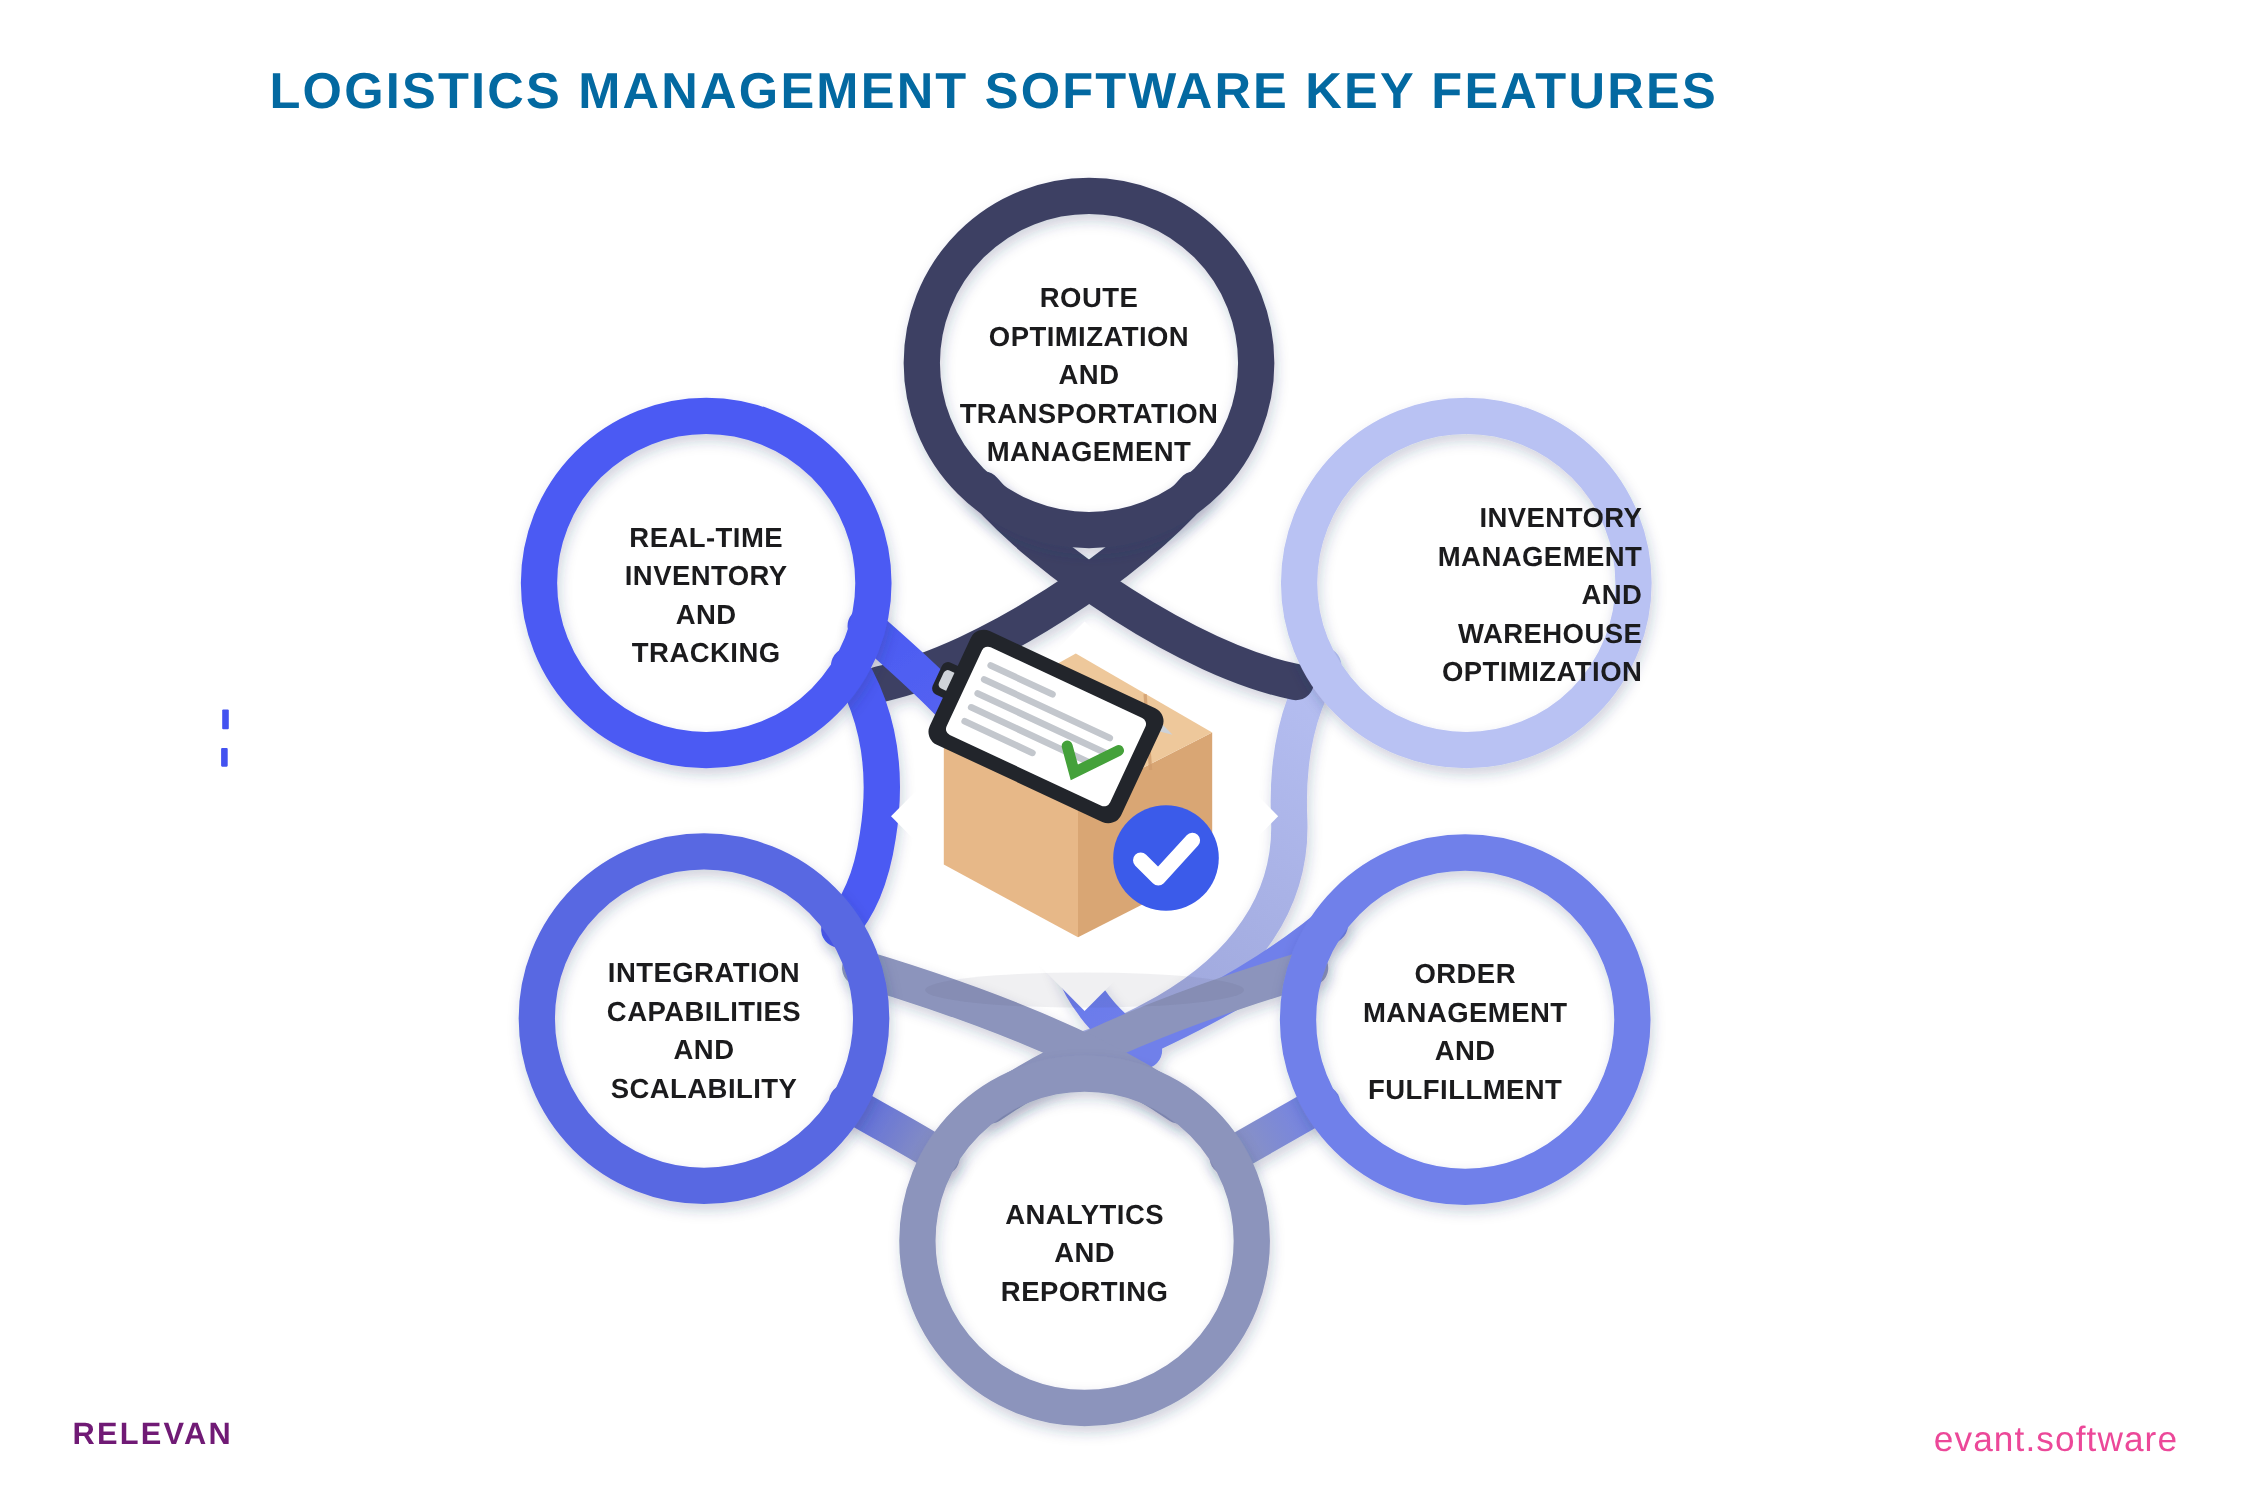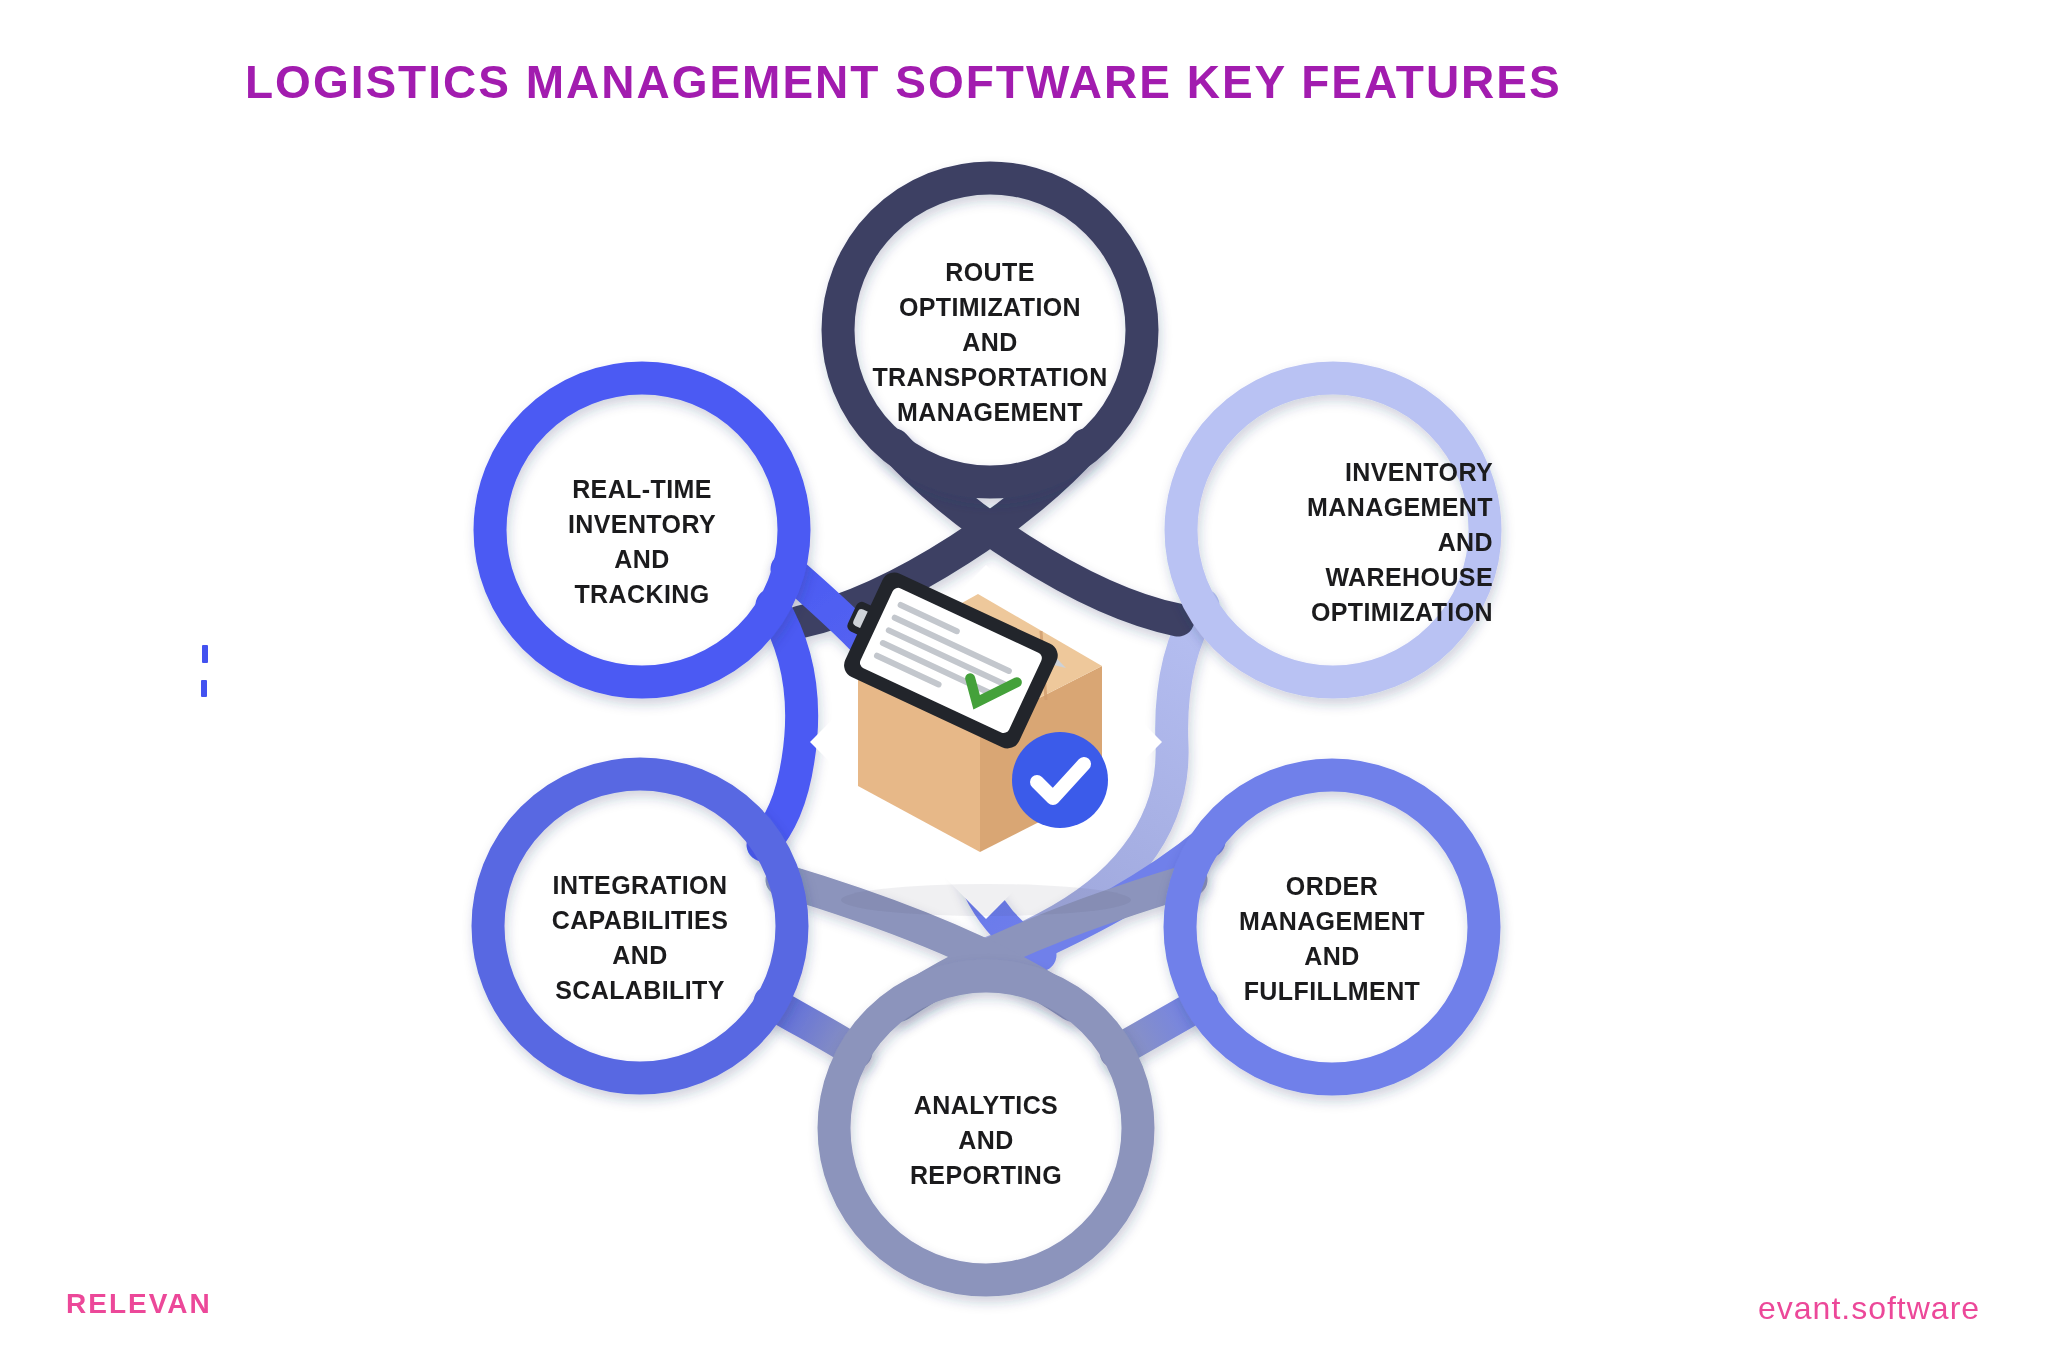--- a/index.html
+++ b/index.html
@@ -3,32 +3,32 @@
 <meta charset="utf-8">
 <style>
   html,body{margin:0;padding:0;background:#ffffff;}
   #stage{
     position:relative;width:2048px;height:1365px;background:#ffffff;overflow:hidden;
     font-family:"Liberation Sans","DejaVu Sans",sans-serif;
   }
   #diagram-svg{position:absolute;left:0;top:0;}
   .page-title{
     position:absolute;left:245px;top:55px;
-    font-size:46px;font-weight:800;letter-spacing:2px;color:#a21caf;
+    font-size:46px;font-weight:800;letter-spacing:2px;color:#0369a1;
     white-space:nowrap;
   }
   .feature{
     position:absolute;transform:translate(-50%,-50%);
     width:320px;text-align:center;
     font-size:25px;line-height:35px;font-weight:600;letter-spacing:.4px;
     color:#1b1b1d;white-space:pre-line;margin-top:12px;
   }
   .brand{
     position:absolute;left:66px;top:1288px;width:150px;overflow:hidden;
-    font-size:28px;font-weight:bold;letter-spacing:2px;color:#ec4899;white-space:nowrap;
+    font-size:28px;font-weight:bold;letter-spacing:2px;color:#701a75;white-space:nowrap;
   }
   .website{
     position:absolute;left:1758px;top:1290px;
     font-size:32px;font-weight:300;letter-spacing:1px;color:#ec4899;white-space:nowrap;
   }
   .dash{position:absolute;background:#4352f0;border-radius:1px;}
   .dash.d1{left:202px;top:645px;width:6px;height:18px;}
   .dash.d2{left:201px;top:680px;width:6px;height:17px;}
 </style>
 </head>

